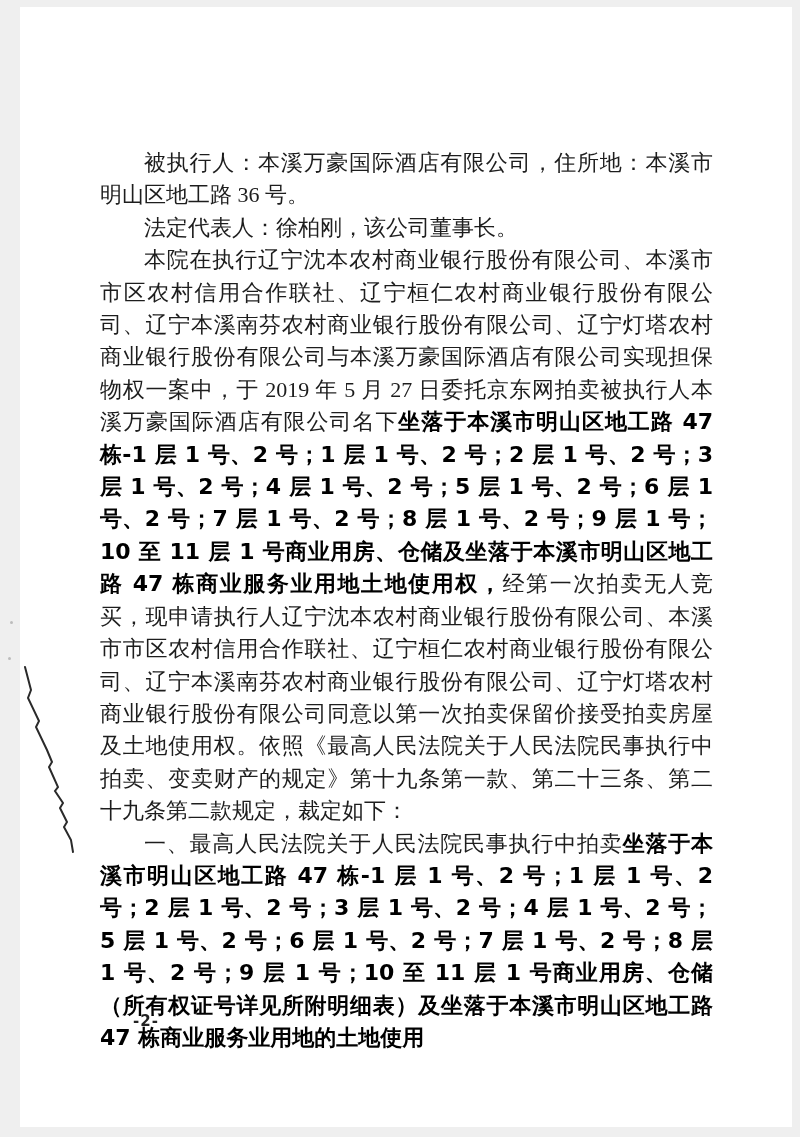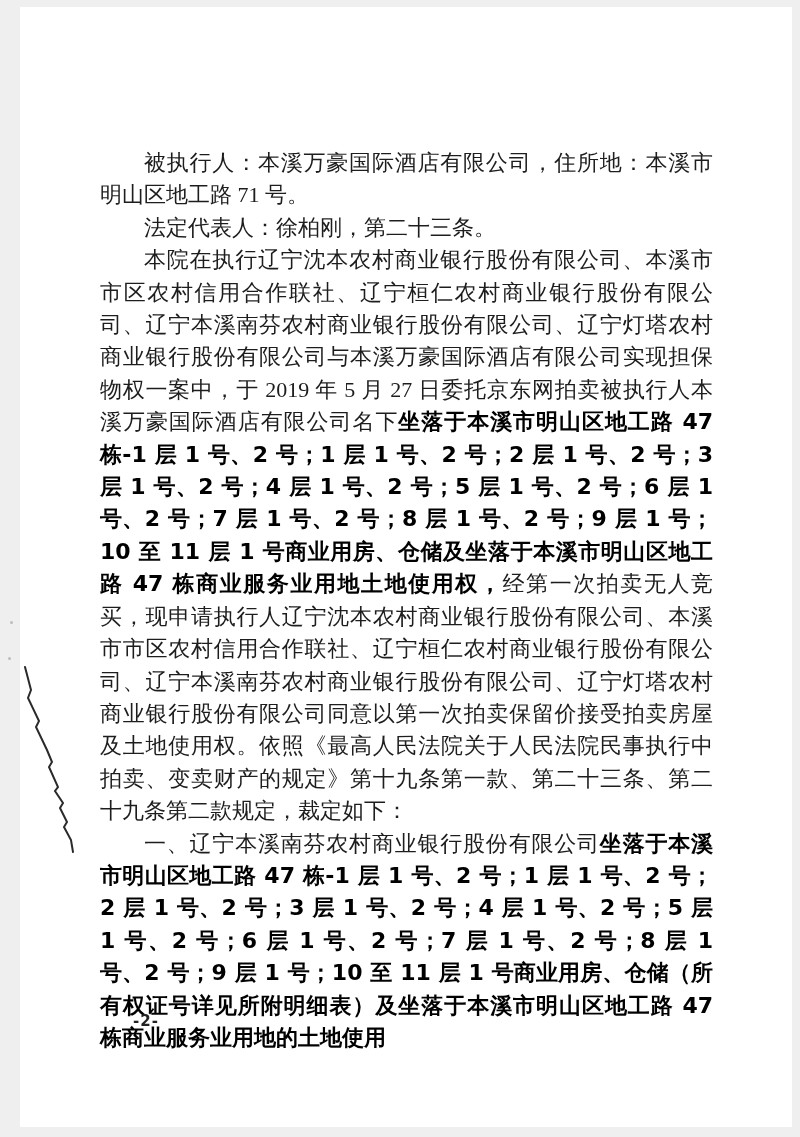--- a/index.html
+++ b/index.html
@@ -67,24 +67,24 @@
     border-radius: 50%;
     background: #bcbcbc;
   }
 </style>
 </head>
 <body>
 
 <div class="paper"></div>
 
 <div class="doc-body">
-    <p class="para"><span class="run">被执行人：本溪万豪国际酒店有限公司，住所地：本溪市明山区地工路 71 号。</span></p>
-    <p class="para"><span class="run">法定代表人：徐柏刚，第二十三条。</span></p>
+    <p class="para"><span class="run">被执行人：本溪万豪国际酒店有限公司，住所地：本溪市明山区地工路 36 号。</span></p>
+    <p class="para"><span class="run">法定代表人：徐柏刚，该公司董事长。</span></p>
     <p class="para"><span class="run">本院在执行辽宁沈本农村商业银行股份有限公司、本溪市市区农村信用合作联社、辽宁桓仁农村商业银行股份有限公司、辽宁本溪南芬农村商业银行股份有限公司、辽宁灯塔农村商业银行股份有限公司与本溪万豪国际酒店有限公司实现担保物权一案中，于 2019 年 5 月 27 日委托京东网拍卖被执行人本溪万豪国际酒店有限公司名下</span><span class="run bold">坐落于本溪市明山区地工路 47 栋-1 层 1 号、2 号；1 层 1 号、2 号；2 层 1 号、2 号；3 层 1 号、2 号；4 层 1 号、2 号；5 层 1 号、2 号；6 层 1 号、2 号；7 层 1 号、2 号；8 层 1 号、2 号；9 层 1 号；10 至 11 层 1 号商业用房、仓储及坐落于本溪市明山区地工路 47 栋商业服务业用地土地使用权，</span><span class="run">经第一次拍卖无人竞买，现申请执行人辽宁沈本农村商业银行股份有限公司、本溪市市区农村信用合作联社、辽宁桓仁农村商业银行股份有限公司、辽宁本溪南芬农村商业银行股份有限公司、辽宁灯塔农村商业银行股份有限公司同意以第一次拍卖保留价接受拍卖房屋及土地使用权。依照《最高人民法院关于人民法院民事执行中拍卖、变卖财产的规定》第十九条第一款、第二十三条、第二十九条第二款规定，裁定如下：</span></p>
-    <p class="para"><span class="run">一、辽宁本溪南芬农村商业银行股份有限公司</span><span class="run bold">坐落于本溪市明山区地工路 47 栋-1 层 1 号、2 号；1 层 1 号、2 号；2 层 1 号、2 号；3 层 1 号、2 号；4 层 1 号、2 号；5 层 1 号、2 号；6 层 1 号、2 号；7 层 1 号、2 号；8 层 1 号、2 号；9 层 1 号；10 至 11 层 1 号商业用房、仓储（所有权证号详见所附明细表）及坐落于本溪市明山区地工路 47 栋商业服务业用地的土地使用</span></p>
+    <p class="para"><span class="run">一、最高人民法院关于人民法院民事执行中拍卖</span><span class="run bold">坐落于本溪市明山区地工路 47 栋-1 层 1 号、2 号；1 层 1 号、2 号；2 层 1 号、2 号；3 层 1 号、2 号；4 层 1 号、2 号；5 层 1 号、2 号；6 层 1 号、2 号；7 层 1 号、2 号；8 层 1 号、2 号；9 层 1 号；10 至 11 层 1 号商业用房、仓储（所有权证号详见所附明细表）及坐落于本溪市明山区地工路 47 栋商业服务业用地的土地使用</span></p>
   </div>
 
 <div class="page-number">-2-</div>
 
 <svg class="artifact-layer" viewBox="0 0 800 1137" xmlns="http://www.w3.org/2000/svg">
   <path fill="none" stroke="#2a2a2a" stroke-width="2" stroke-linecap="round" d="M25,667 L31,690 L28,698 L39,721 L36,727 L47,750 L52,762 L49,767 L58,787 L55,791 L63,803 L60,808 L67,822 L64,827 L71,840 L73,852"></path>
 </svg>
 
 <div class="speck" style="left: 10px; top: 621px;"></div>
 <div class="speck" style="left: 8px; top: 657px;"></div>

